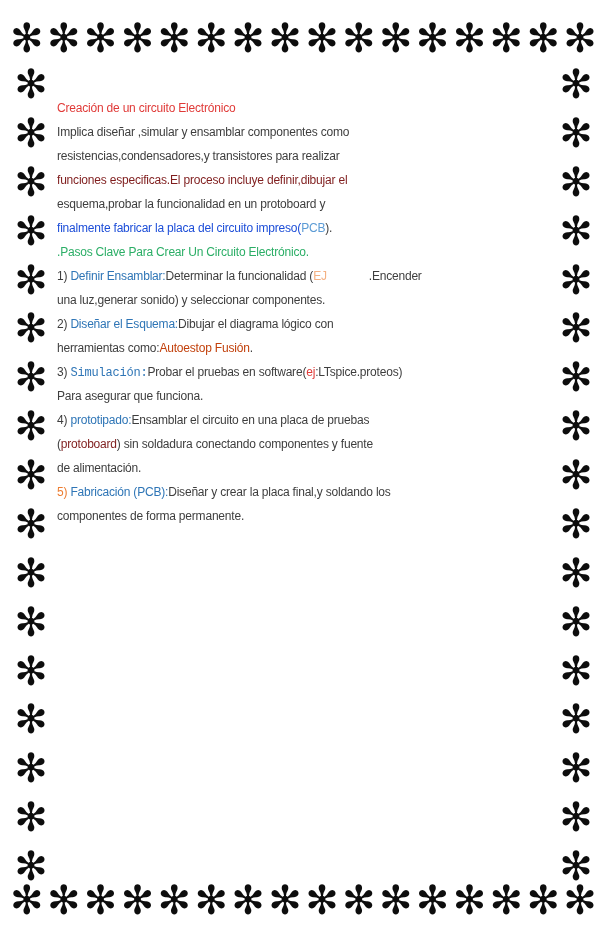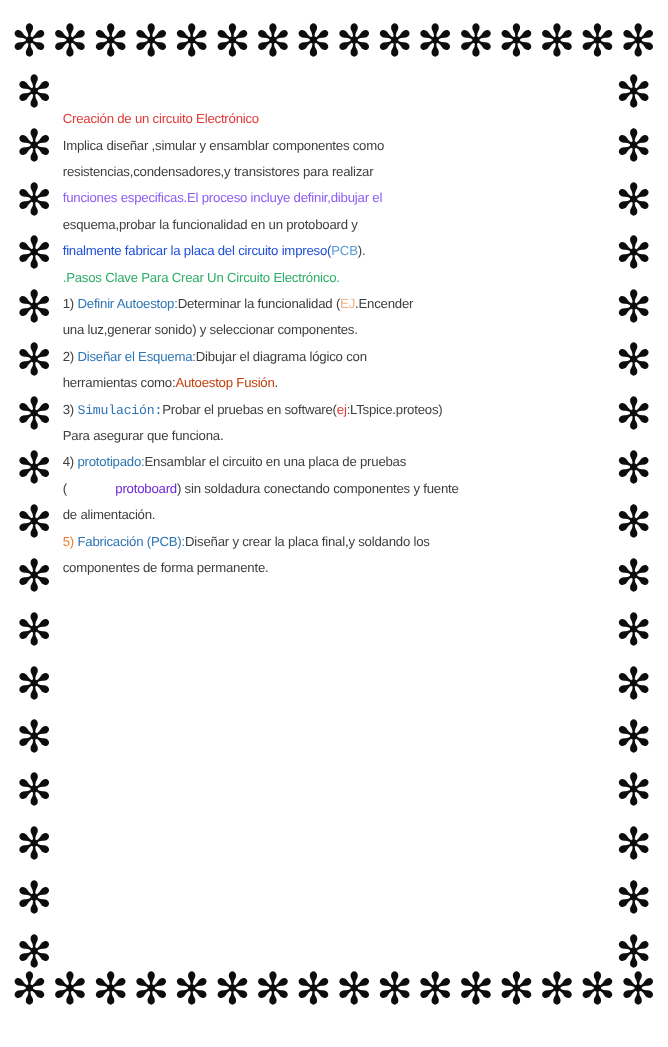--- a/index.html
+++ b/index.html
@@ -129,29 +129,29 @@
       <span class="flower">✻</span>
       <span class="flower">✻</span>
       <span class="flower">✻</span>
       <span class="flower">✻</span>
       <span class="flower">✻</span>
     </div>
   <div id="doc-text">
       <div class="line"><span style="color: rgb(224, 58, 56);">Creación de un circuito Electrónico</span></div>
       <div class="line"><span style="color: rgb(62, 62, 62);">Implica diseñar ,simular y ensamblar componentes como</span></div>
       <div class="line"><span style="color: rgb(62, 62, 62);">resistencias,condensadores,y transistores para realizar</span></div>
-      <div class="line"><span style="color: #8b5cf6;">funciones especificas.El proceso incluye definir,dibujar el</span></div>
+      <div class="line"><span style="color: #7f1d1d;">funciones especificas.El proceso incluye definir,dibujar el</span></div>
       <div class="line"><span style="color: rgb(62, 62, 62);">esquema,probar la funcionalidad en un protoboard y</span></div>
       <div class="line"><span style="color: #1d4ed8;">finalmente fabricar la placa del circuito impreso(</span><span style="color: rgb(91, 155, 213);">PCB</span><span style="color: rgb(62, 62, 62);">).</span></div>
       <div class="line"><span style="color: rgb(43, 174, 102);">.Pasos Clave Para Crear Un Circuito Electrónico.</span></div>
-      <div class="line"><span style="color: rgb(62, 62, 62);">1) </span><span style="color: rgb(46, 117, 182);">Definir Autoestop:</span><span style="color: rgb(62, 62, 62);">Determinar la funcionalidad (</span><span style="color: rgb(244, 177, 131);">EJ</span><span style="color: rgb(62, 62, 62);">.Encender</span></div>
+      <div class="line"><span style="color: rgb(62, 62, 62);">1) </span><span style="color: rgb(46, 117, 182);">Definir Ensamblar:</span><span style="color: rgb(62, 62, 62);">Determinar la funcionalidad (</span><span style="color: rgb(244, 177, 131);">EJ</span><span style="color: rgb(62, 62, 62); padding-left: 42px;">.Encender</span></div>
       <div class="line"><span style="color: rgb(62, 62, 62);">una luz,generar sonido) y seleccionar componentes.</span></div>
       <div class="line"><span style="color: rgb(62, 62, 62);">2) </span><span style="color: rgb(46, 117, 182);">Diseñar el Esquema:</span><span style="color: rgb(62, 62, 62);">Dibujar el diagrama lógico con</span></div>
       <div class="line"><span style="color: rgb(62, 62, 62);">herramientas como:</span><span style="color: #c2410c;">Autoestop Fusión</span><span style="color: rgb(62, 62, 62);">.</span></div>
       <div class="line"><span style="color: rgb(62, 62, 62);">3) </span><span style="color: rgb(46, 117, 182); font-family: Liberation Mono, monospace;">Simulación:</span><span style="color: rgb(62, 62, 62);">Probar el pruebas en software(</span><span style="color: rgb(224, 58, 56);">ej</span><span style="color: rgb(62, 62, 62);">:LTspice.proteos)</span></div>
       <div class="line"><span style="color: rgb(62, 62, 62);">Para asegurar que funciona.</span></div>
       <div class="line"><span style="color: rgb(62, 62, 62);">4) </span><span style="color: rgb(46, 117, 182);">prototipado:</span><span style="color: rgb(62, 62, 62);">Ensamblar el circuito en una placa de pruebas</span></div>
-      <div class="line"><span style="color: rgb(62, 62, 62);">(</span><span style="color: #6d28d9; margin-left: 44px;">protoboard</span><span style="color: rgb(62, 62, 62);">) sin soldadura conectando componentes y fuente</span></div>
+      <div class="line"><span style="color: rgb(62, 62, 62);">(</span><span style="color: #7f1d1d;">protoboard</span><span style="color: rgb(62, 62, 62);">) sin soldadura conectando componentes y fuente</span></div>
       <div class="line"><span style="color: rgb(62, 62, 62);">de alimentación.</span></div>
       <div class="line"><span style="color: rgb(237, 125, 49);">5) </span><span style="color: rgb(46, 117, 182);">Fabricación (PCB):</span><span style="color: rgb(62, 62, 62);">Diseñar y crear la placa final,y soldando los</span></div>
       <div class="line"><span style="color: rgb(62, 62, 62);">componentes de forma permanente.</span></div>
     </div>
 </div>
 
 </body></html>

